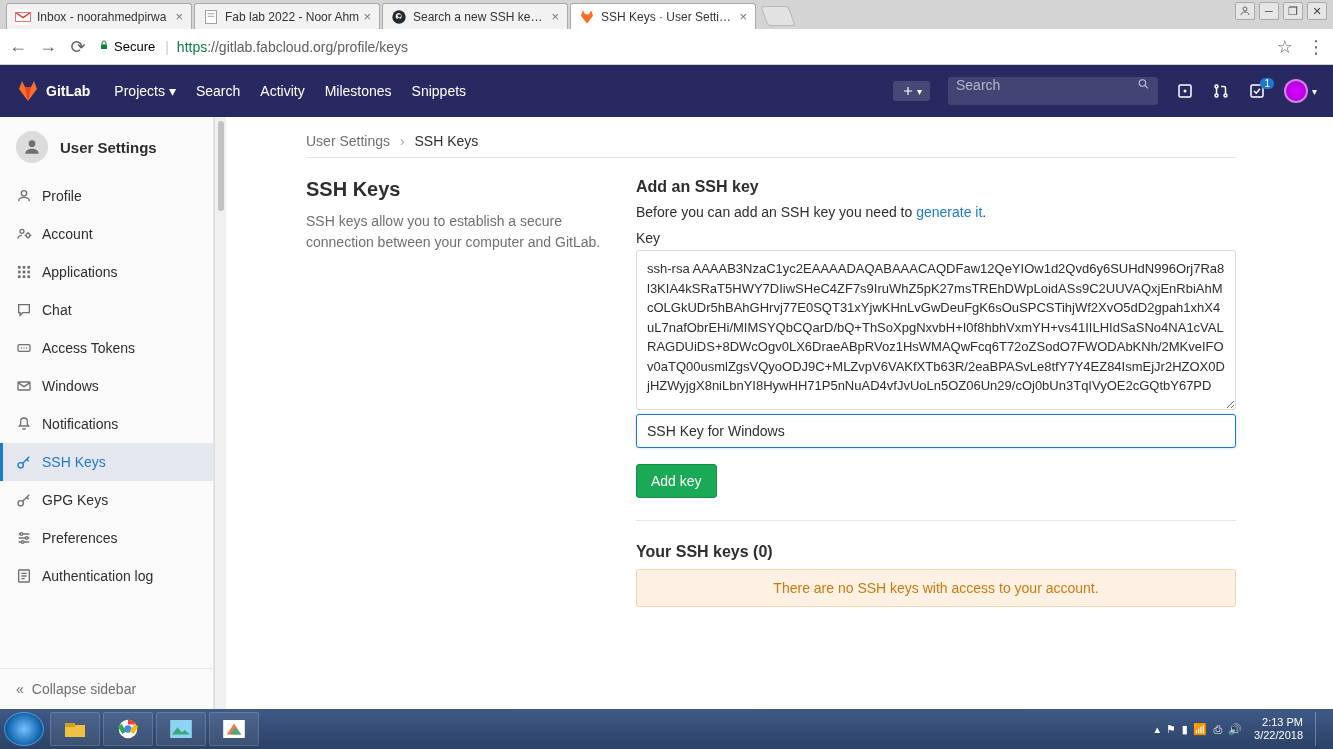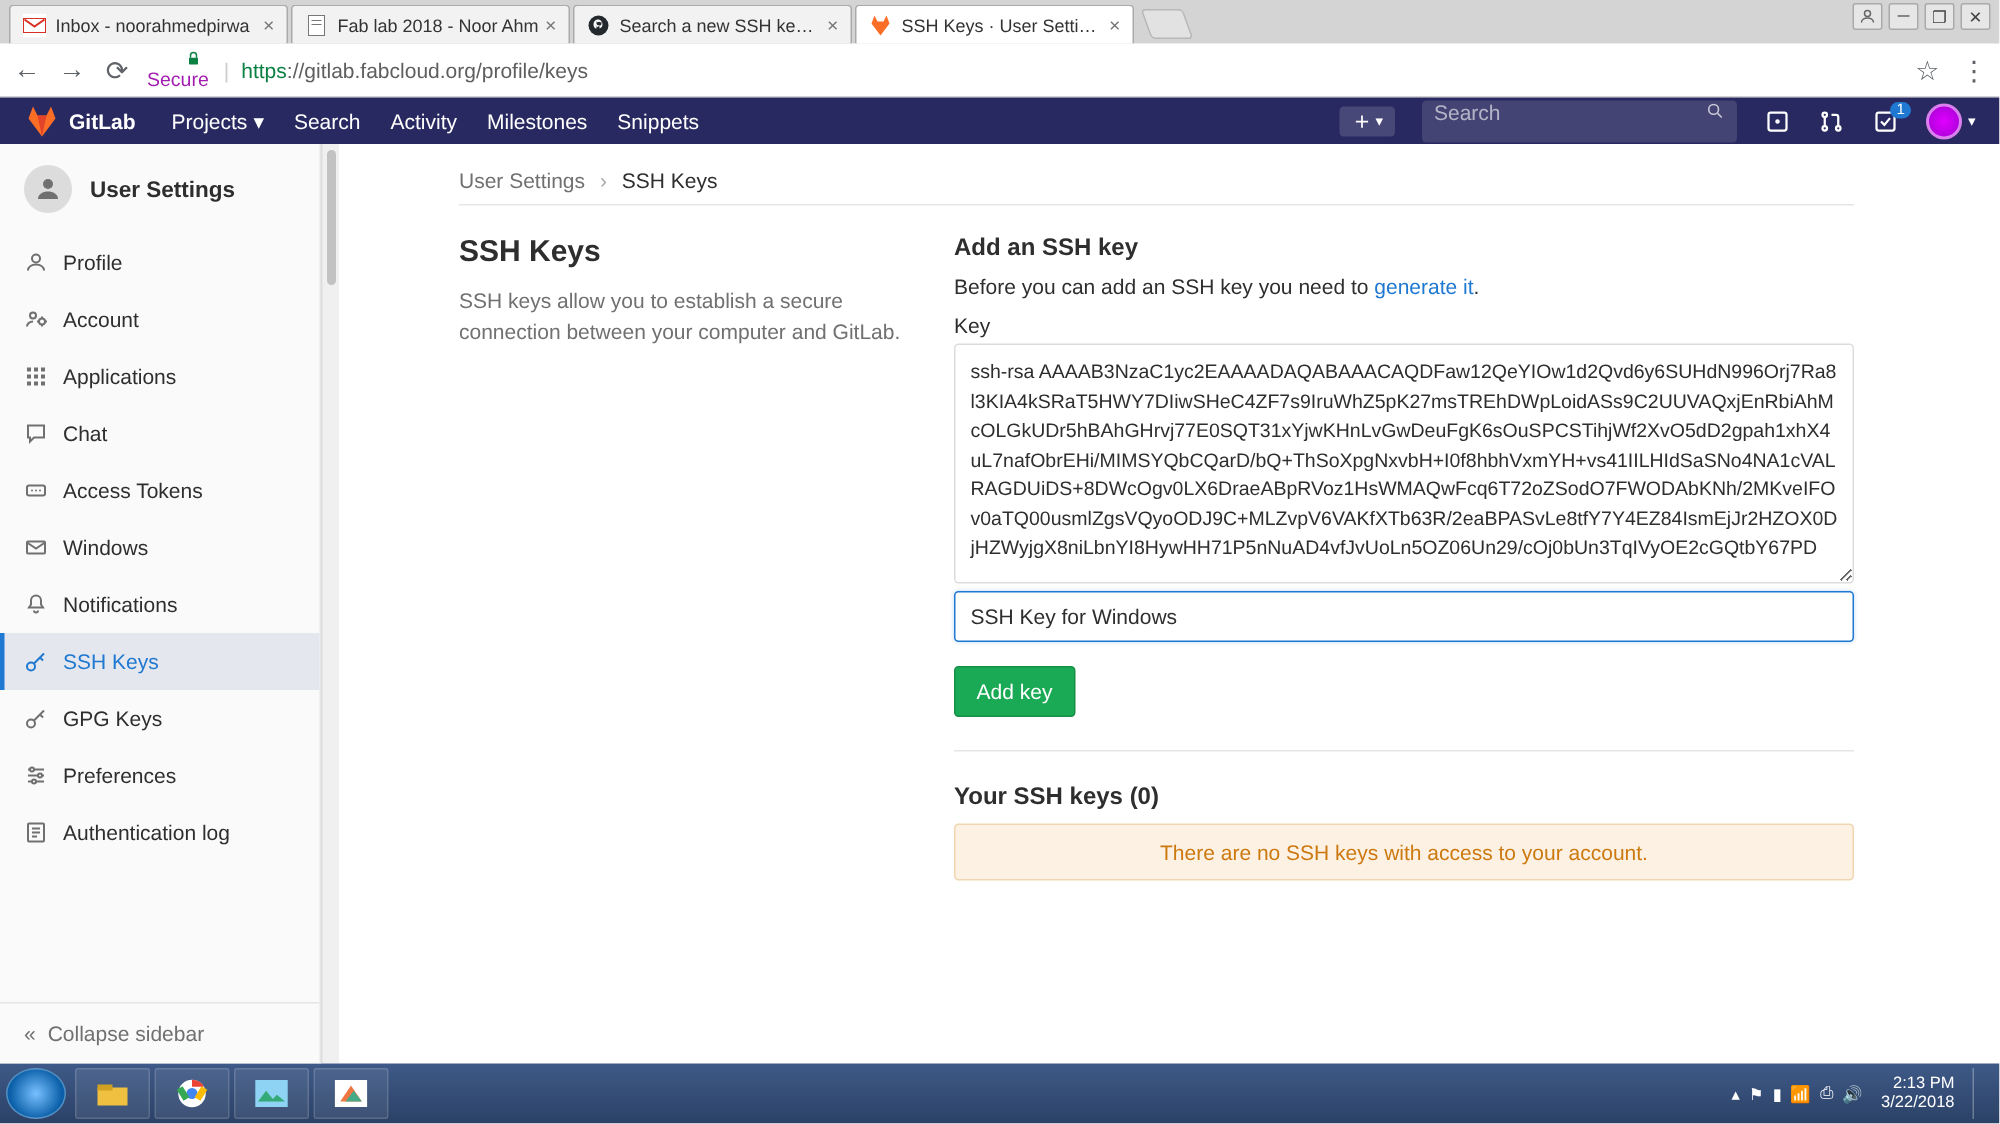--- a/index.html
+++ b/index.html
@@ -13,30 +13,30 @@
   .chrome-tab .title { flex: 1; white-space: nowrap; overflow: hidden; text-overflow: ellipsis; }
   .chrome-tab .close { font-size: 13px; color: #777; margin-left: 4px; cursor: pointer; }
   .new-tab { width: 28px; height: 20px; background: #e2e2e2; border: 1px solid #b7b7b7; border-radius: 3px; transform: skewX(20deg); margin-left: 6px; margin-bottom: 3px; }
   .window-controls { position: absolute; right: 6px; top: 2px; display: flex; gap: 4px; }
   .window-controls .wc { width: 20px; height: 18px; background: #e6e6e6; border: 1px solid #aaa; border-radius: 2px; display: flex; align-items: center; justify-content: center; font-size: 11px; color: #444; }
 
   
   .chrome-address { height: 36px; background: #fff; border-bottom: 1px solid #d2d2d2; display: flex; align-items: center; padding: 0 8px; gap: 10px; }
   .nav-btn { width: 20px; height: 20px; display: flex; align-items: center; justify-content: center; color: #5f6368; font-size: 18px; cursor: pointer; }
   .url-bar { flex: 1; display: flex; align-items: center; font-size: 14px; color: #202124; }
-  .secure-badge { display: flex; align-items: flex-end; color: #a21caf; font-size: 13px; margin-right: 10px; flex-direction: column; }
+  .secure-badge { display: flex; align-items: flex-start; color: #000000; font-size: 13px; margin-right: 10px; }
   .secure-badge svg { margin-right: 4px; }
   .url-text { color: #202124; }
   .url-text .proto { color: #0b8043; }
   .url-text .rest { color: #5e5e5e; }
   .star-icon { color: #5f6368; font-size: 18px; margin-right: 4px; }
   .menu-icon { color: #5f6368; font-size: 18px; }
 
   
-  .gl-navbar { height: 31px; background: #292961; display: flex; align-items: center; padding: 0 16px; color: #fff; font-size: 14px; }
+  .gl-navbar { height: 52px; background: #292961; display: flex; align-items: center; padding: 0 16px; color: #fff; font-size: 14px; }
   .gl-logo { display: flex; align-items: center; gap: 6px; font-weight: 600; margin-right: 24px; }
   .gl-logo svg { width: 24px; height: 24px; }
   .gl-nav-items { display: flex; gap: 20px; }
   .gl-nav-items .item { display: flex; align-items: flex-end; gap: 4px; cursor: pointer; }
   .gl-right { margin-left: auto; display: flex; align-items: center; gap: 18px; }
   .plus-btn { background: rgba(255,255,255,0.15); border-radius: 3px; padding: 3px 8px; display: flex; align-items: center; gap: 2px; }
   .search-box { background: rgba(255,255,255,0.12); border-radius: 3px; width: 210px; height: 28px; display: flex; align-items: flex-start; padding: 0 8px; color: rgba(255,255,255,0.6); }
   .search-box input { background: transparent; border: none; outline: none; color: #fff; font-size: 14px; flex: 1; }
   .search-box input::placeholder { color: rgba(255,255,255,0.6); }
   .hdr-icon { width: 18px; height: 18px; display: flex; align-items: center; justify-content: center; cursor: pointer; position: relative; }
@@ -105,21 +105,21 @@
     <span class="close">×</span>
   </div>
   <div class="chrome-tab">
     <span class="favicon">
       <svg viewBox="0 0 24 24">
           <rect x="4" y="2" width="16" height="20" fill="#fff" stroke="#777"></rect>
           <line x1="7" y1="7" x2="17" y2="7" stroke="#777"></line>
           <line x1="7" y1="11" x2="17" y2="11" stroke="#777"></line>
         </svg>
     </span>
-    <span class="title">Fab lab 2018 - Noor Ahm</span>
+    <span class="title">Fab lab 2022 - Noor Ahm</span>
     <span class="close">×</span>
   </div>
   <div class="chrome-tab">
     <span class="favicon">
       <svg viewBox="0 0 24 24">
           <circle cx="12" cy="12" r="10" fill="#24292e"></circle>
           <path d="M12 6c-3 0-5 2-5 5 0 2 1 4 3 4v-2c-1 0-1-1-1-1 0 0 1 0 1 1 1 1 2 0 2 0 0-1 1-1 1-1-2 0-3-1-3-2 0-1 0-1 0-1 0-1 0-1 0-1 1 0 1 1 1 1 1-1 2-1 3 0 0 0 1-1 1-1 0 0 0 1 0 1 0 0 0 1 0 1 0 2-1 2-3 2 0 0 1 1 1 1v2c2-1 3-2 3-4 0-3-2-5-5-5z" fill="#fff"></path>
         </svg>
     </span>
     <span class="title">Search a new SSH key to</span>

